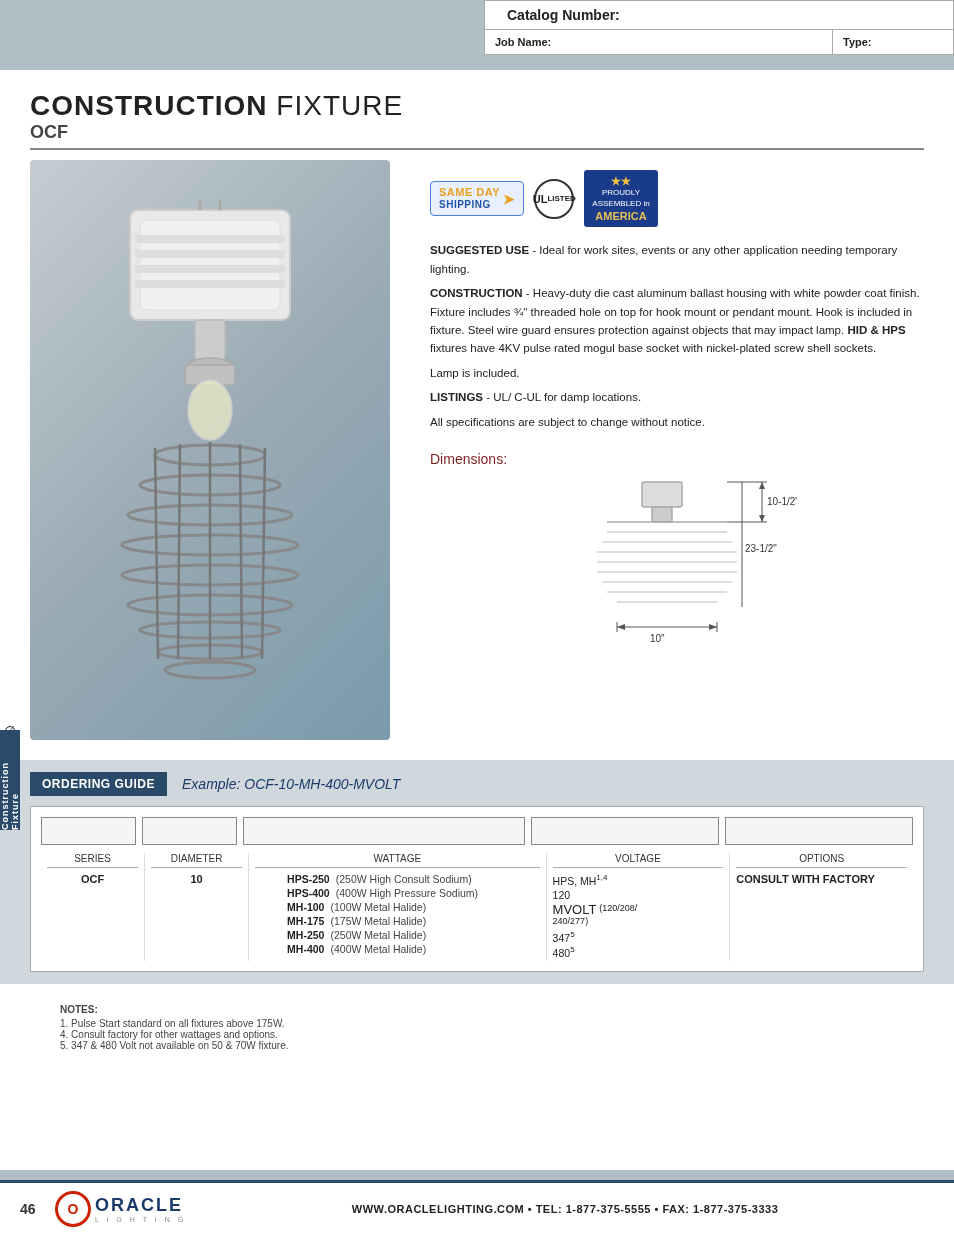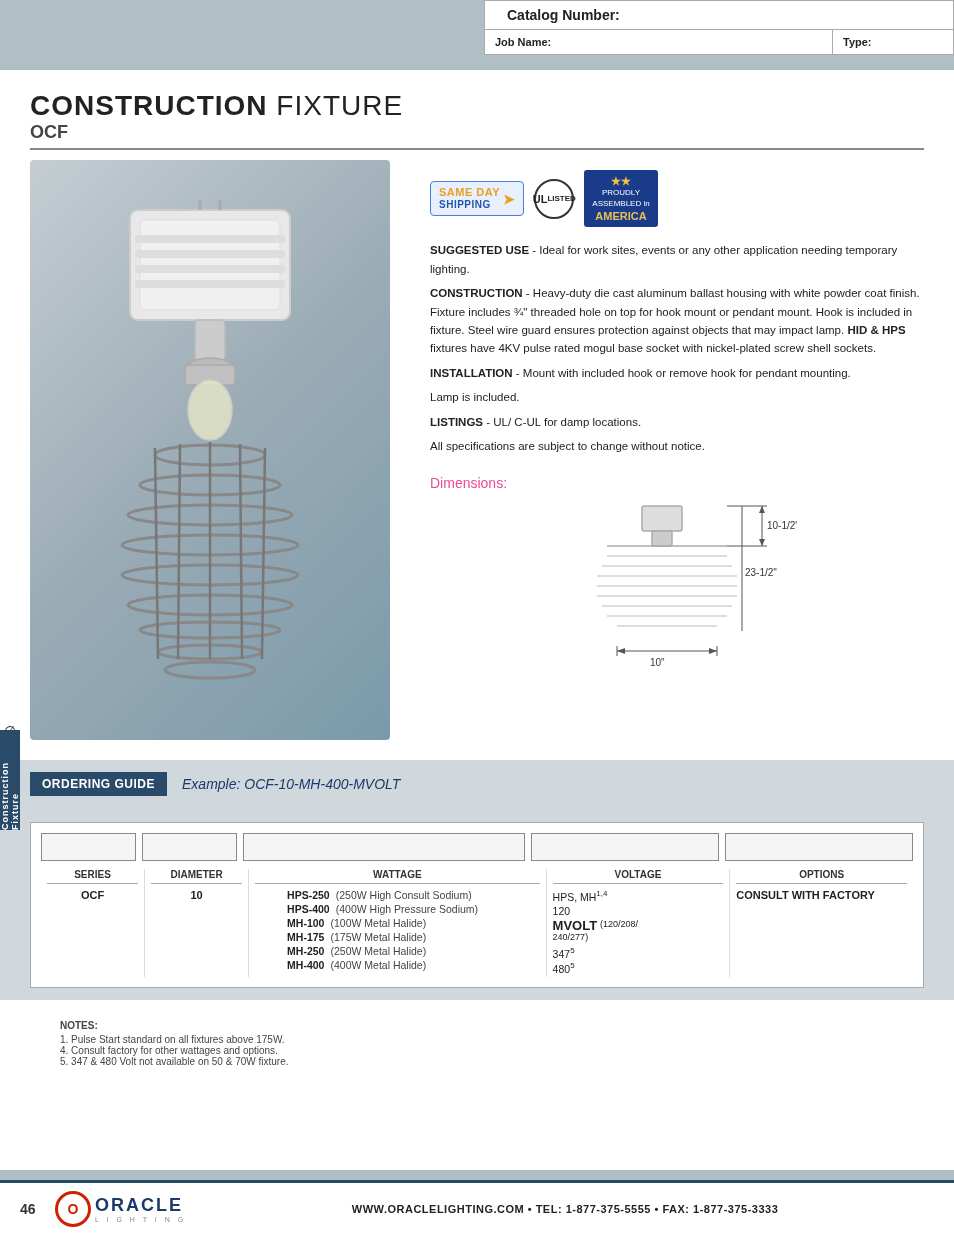--- a/index.html
+++ b/index.html
@@ -182,42 +182,42 @@
       font-weight: bold;
       text-transform: uppercase;
     }
 
     
     .dimensions-section {
       margin-top: 20px;
     }
     .dimensions-title {
       font-size: 14px;
-      color: #ec4899;
+      color: #7f1d1d;
       margin-bottom: 10px;
     }
     .dimensions-diagram {
       display: flex;
       justify-content: center;
       margin-top: 5px;
     }
 
     
     .ordering-section {
       background: #d0d8de;
       margin-top: 20px;
       margin-left: -30px;
       margin-right: -30px;
       padding: 12px 30px;
     }
     .ordering-header {
       display: flex;
       align-items: center;
       gap: 15px;
-      margin-bottom: 26px;
+      margin-bottom: 10px;
     }
     .ordering-title {
       background: #2a4a6a;
       color: #fff;
       padding: 5px 12px;
       font-size: 12px;
       font-weight: bold;
       letter-spacing: 0.5px;
       text-transform: uppercase;
     }
@@ -253,21 +253,21 @@
     }
     .ordering-col {
       flex: 1;
       padding: 0 6px;
       border-right: 1px solid #ddd;
       vertical-align: top;
     }
     .ordering-col:last-child { border-right: none; }
     .ordering-col .col-header {
       font-size: 10px;
-      font-weight: bold;
+      font-weight: normal;
       text-transform: uppercase;
       color: #333;
       border-bottom: 1px solid #aaa;
       padding-bottom: 3px;
       margin-bottom: 5px;
       text-align: center;
     }
     .ordering-col .col-value {
       font-size: 11px;
       text-align: center;
@@ -284,21 +284,21 @@
     }
     .col-row .code { font-weight: bold; min-width: 50px; padding-left: 32px; }
     .col-row .desc { color: #444; }
 
     .voltage-item {
       margin-bottom: 2px;
       font-size: 10.5px;
     }
     .mvolt-text {
       font-size: 13px;
-      font-weight: bold;
+      font-weight: normal;
       line-height: 1;
     }
     .mvolt-sub {
       font-size: 9px;
       vertical-align: top;
     }
     .volt-sup {
       font-size: 8px;
       vertical-align: super;
     }
@@ -499,23 +499,20 @@
           <div style="font-size:11px;font-weight:bold;color:#e8c050;">AMERICA</div>
         </div>
       </div>
 
       <div class="desc-text">
         <p>
           <span class="label-bold">SUGGESTED USE</span><span> - Ideal for work sites, events or any other application needing temporary lighting.</span>
         </p>
         <p>
           <span class="label-bold">CONSTRUCTION</span><span> - Heavy-duty die cast aluminum ballast housing with white powder coat finish. Fixture includes ¾" threaded hole on top for hook mount or pendant mount. Hook is included in fixture. Steel wire guard ensures protection against objects that may impact lamp.</span> <span class="label-bold">HID &amp; HPS</span><span> fixtures have 4KV pulse rated mogul base socket with nickel-plated screw shell sockets.</span>
-        </p>
-        <p>
-          <span class="label-bold">INSTALLATION</span><span> - Mount with included hook or remove hook for pendant mounting.</span>
         </p>
         <p>Lamp is included.</p>
         <p>
           <span class="label-bold">LISTINGS</span><span> - UL/ C-UL for damp locations.</span>
         </p>
         <p>All specifications are subject to change without notice.</p>
       </div>
 
       <div class="dimensions-section">
         <div class="dimensions-title">Dimensions:</div>

